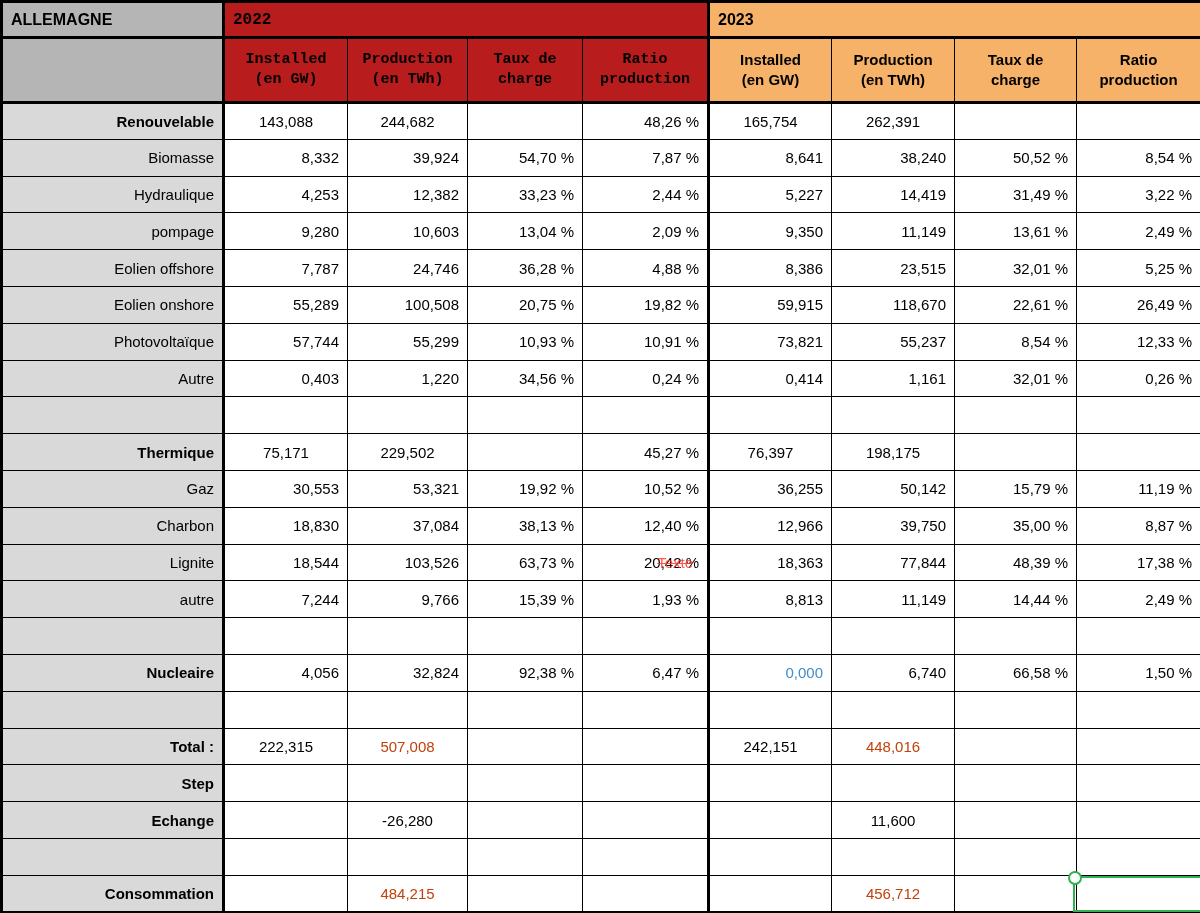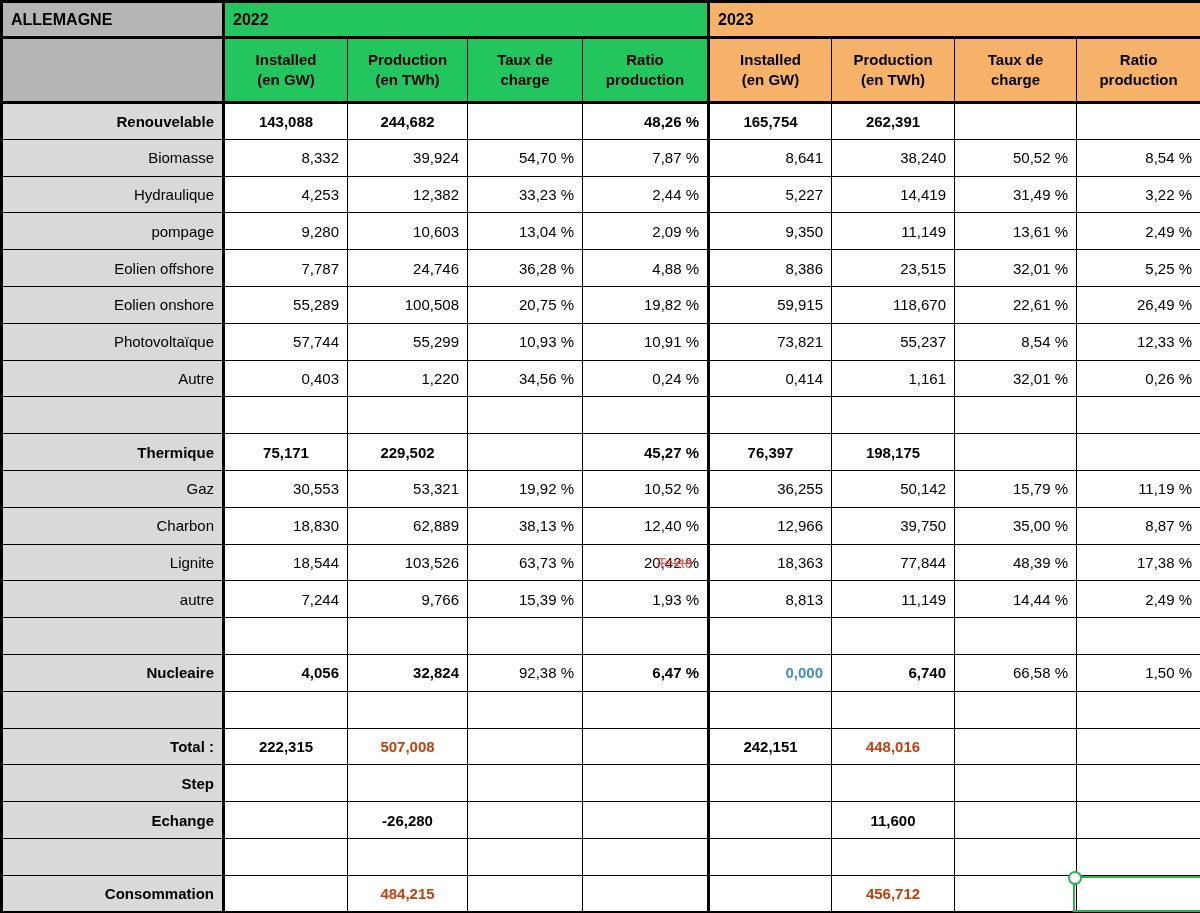--- a/index.html
+++ b/index.html
@@ -13,28 +13,28 @@
   }
   th,td{
     border:1.5px solid #000;font-size:15px;padding:0 8px;
     overflow:hidden;white-space:nowrap;vertical-align:middle;color:#000;
   }
   tr.yr th{height:33px;font-size:16px;font-weight:bold;text-align:left;border-bottom:3px solid #000;}
   tr.sub th{height:62px;font-size:15px;font-weight:bold;text-align:center;
     white-space:pre-line;line-height:1.35;border-bottom:3px solid #000000;}
   .corner{background:#b5b5b5;font-size:17px;font-weight:bold;text-align:center;}
   .corner2{background:#b5b5b5;border-bottom:3px solid #000;}
-  .y{background:#22c55e;}
+  .y{background:#b91c1c;font-family:Liberation Mono, monospace;}
   .o{background:#f7b269;}
   tbody th{background:#d9d9d9;font-weight:normal;text-align:right;border-right:3px solid #000;}
   tbody th.cat{font-weight:bold;text-align:right;}
   tbody tr{height:36.8px;}
   td{text-align:right;background:#fff;position:relative;}
   td.c{text-align:center;}
-  td.b{font-weight:bold;}
+  td.b{font-weight:normal;}
   td.red{color:#c2410c;}
   td.blue{color:#3e8ec8;padding-left:8px;}
   .grp{border-left:3px solid #000;}
   .note{
     position:absolute;right:14px;top:9px;color:#ff3b30;
     text-decoration:line-through;font-weight:normal;font-size:15px;opacity:.85;
   }
   #selection{
     position:absolute;left:1073px;top:876px;width:140px;height:32px;
     border:2px solid #2db350;pointer-events:auto;
@@ -203,21 +203,21 @@
         <td class="">19,92 %</td>
         <td class="">10,52 %</td>
         <td class="grp">36,255</td>
         <td class="">50,142</td>
         <td class="">15,79 %</td>
         <td class="">11,19 %</td>
       </tr>
       <tr>
         <th class="">Charbon</th>
         <td class="">18,830</td>
-        <td class="">62,889</td>
+        <td class="">37,084</td>
         <td class="">38,13 %</td>
         <td class="">12,40 %</td>
         <td class="grp">12,966</td>
         <td class="">39,750</td>
         <td class="">35,00 %</td>
         <td class="">8,87 %</td>
       </tr>
       <tr>
         <th class="">Lignite</th>
         <td class="">18,544</td>

